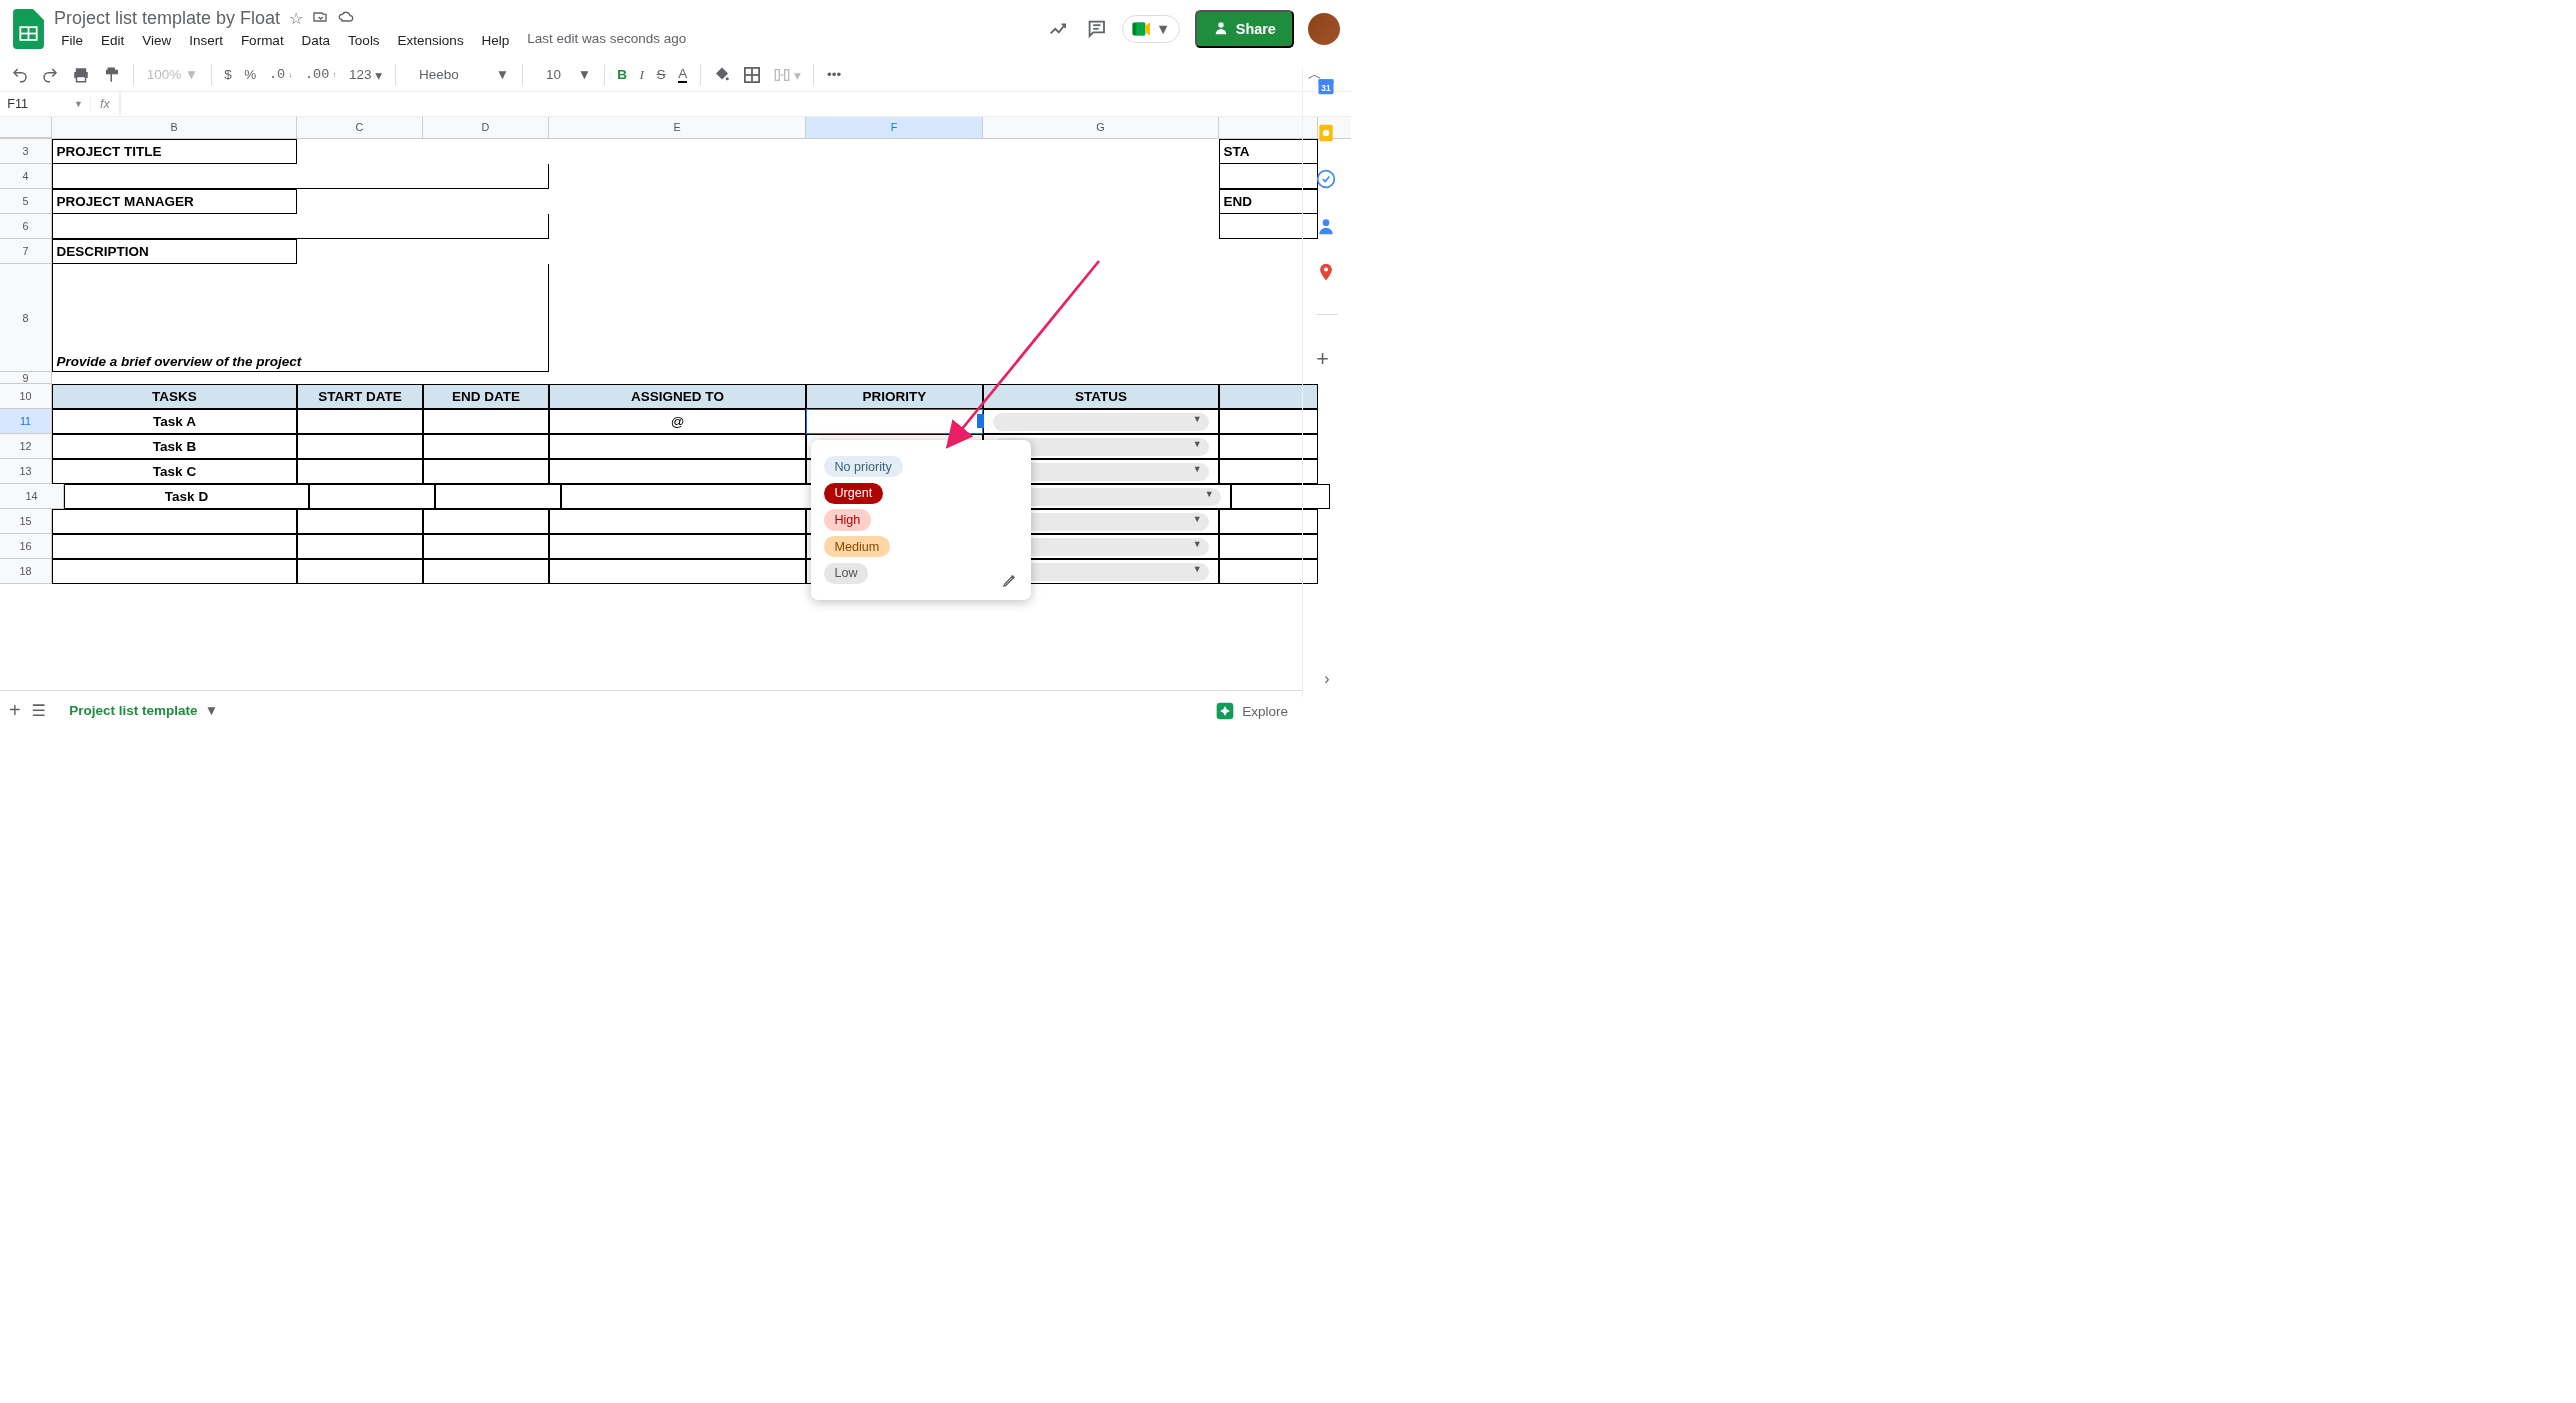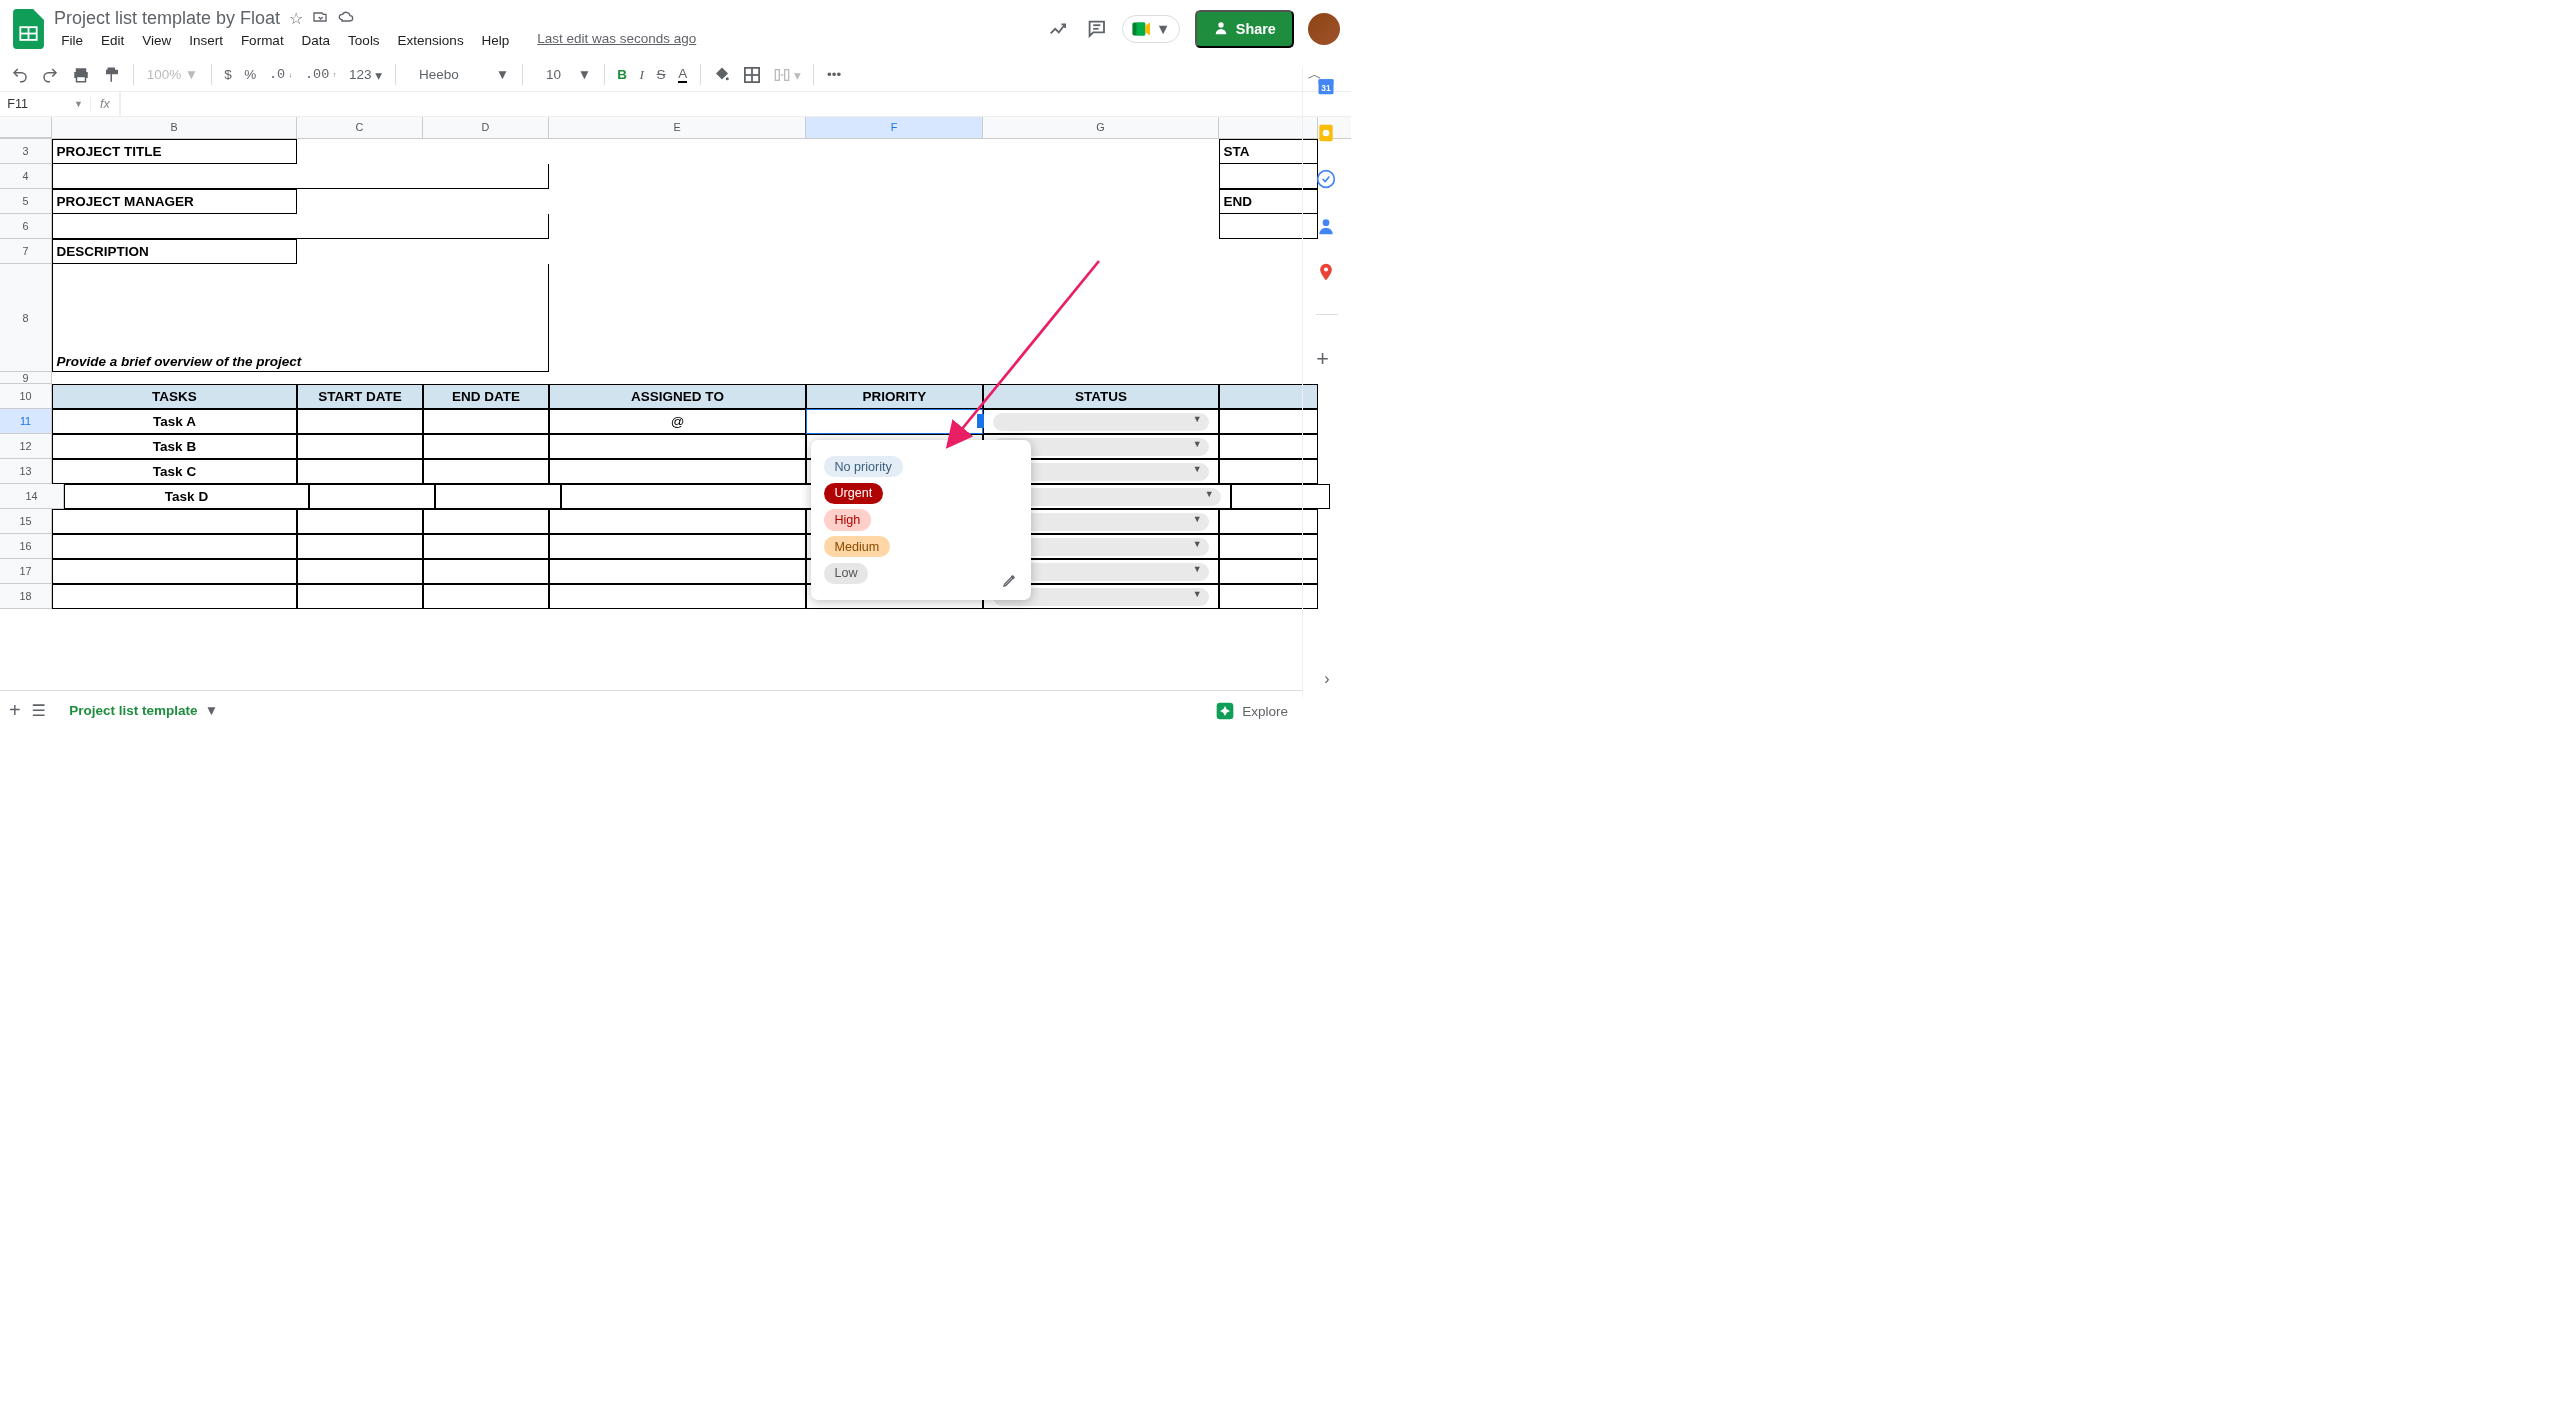--- a/index.html
+++ b/index.html
@@ -7,21 +7,21 @@
 
   
   .titlebar { display: flex; align-items: center; padding: 5.4px 10.8px; height: 58px; }
   .logo { width: 36px; height: 36px; display:flex; align-items:center; justify-content:center; }
   .doc-area { margin-left: 7.2px; flex: 1; }
   .doc-title-row { display:flex; align-items:center; gap:9px; }
   .doc-title { font-size: 18px; color:#5f6368; }
   .title-icon { color:#5f6368; font-size:16px; }
   .menubar { display:flex; gap:3.6px; margin-top:1.8px; }
   .menu-item { font-size:13.5px; color:#202124; padding:1.8px 7.2px; cursor:pointer; }
-  .last-edit { font-size:13.5px; color:#5f6368; text-decoration:underline; margin-left:17px; }
+  .last-edit { font-size:13.5px; color:#5f6368; margin-left:7px; }
   .header-right { display:flex; align-items:center; gap:14.4px; }
   .hicon { width:23.4px; height:23.4px; display:flex; align-items:center; justify-content:center; color:#5f6368; }
   .meet-btn { display:flex; align-items:center; gap:3.6px; border:0.9px solid #dadce0; border-radius:18px; padding:5.4px 9px; }
   .share-btn { background:#1e8e3e; color:#fff; border-radius:5.4px; padding:9px 16px; font-size:14.4px; font-weight:600; display:flex; align-items:center; gap:7.2px; }
   .avatar { width:32px; height:32px; border-radius:50%; background:linear-gradient(135deg,#8b4513,#a0522d); }
 
   
   .toolbar { display:flex; align-items:center; padding:1.8px 10.8px; height:34px; border-bottom:0.9px solid #eee; gap:12.6px; }
   .tool-sep { width:0.9px; height:21.6px; background:#dadce0; }
   .tool-btn { color:#5f6368; font-size:13.5px; display:flex; align-items:center; gap:3.6px; cursor:pointer; }
@@ -390,32 +390,20 @@
         <div class="cell col-D" style="border:0.9px solid #000;"></div>
         <div class="cell col-E" style="border:0.9px solid #000;"></div>
         <div class="cell col-F" style="border:0.9px solid #000;"></div>
         <div class="cell col-G" style="border:0.9px solid #000;">
           <div class="dd"></div>
         </div>
         <div class="cell col-H" style="border:0.9px solid #000;"></div>
       </div>
     <div class="cellrow">
         <div class="rowhdr" style="width:52px;">16</div>
-        <div class="cell col-B" style="border:0.9px solid #000;"></div>
-        <div class="cell col-C" style="border:0.9px solid #000;"></div>
-        <div class="cell col-D" style="border:0.9px solid #000;"></div>
-        <div class="cell col-E" style="border:0.9px solid #000;"></div>
-        <div class="cell col-F" style="border:0.9px solid #000;"></div>
-        <div class="cell col-G" style="border:0.9px solid #000;">
-          <div class="dd"></div>
-        </div>
-        <div class="cell col-H" style="border:0.9px solid #000;"></div>
-      </div>
-    <div class="cellrow">
-        <div class="rowhdr" style="width:52px;">17</div>
         <div class="cell col-B" style="border:0.9px solid #000;"></div>
         <div class="cell col-C" style="border:0.9px solid #000;"></div>
         <div class="cell col-D" style="border:0.9px solid #000;"></div>
         <div class="cell col-E" style="border:0.9px solid #000;"></div>
         <div class="cell col-F" style="border:0.9px solid #000;"></div>
         <div class="cell col-G" style="border:0.9px solid #000;">
           <div class="dd"></div>
         </div>
         <div class="cell col-H" style="border:0.9px solid #000;"></div>
       </div>

